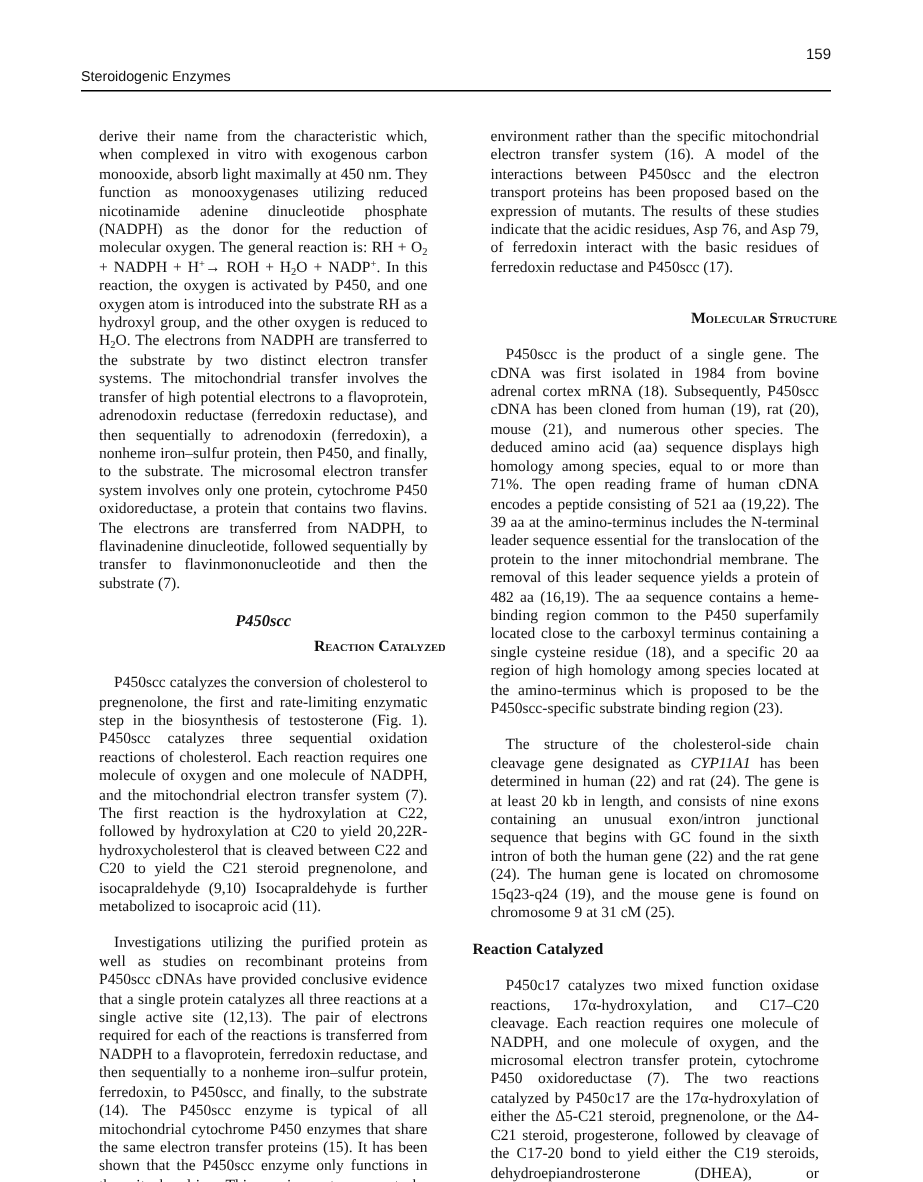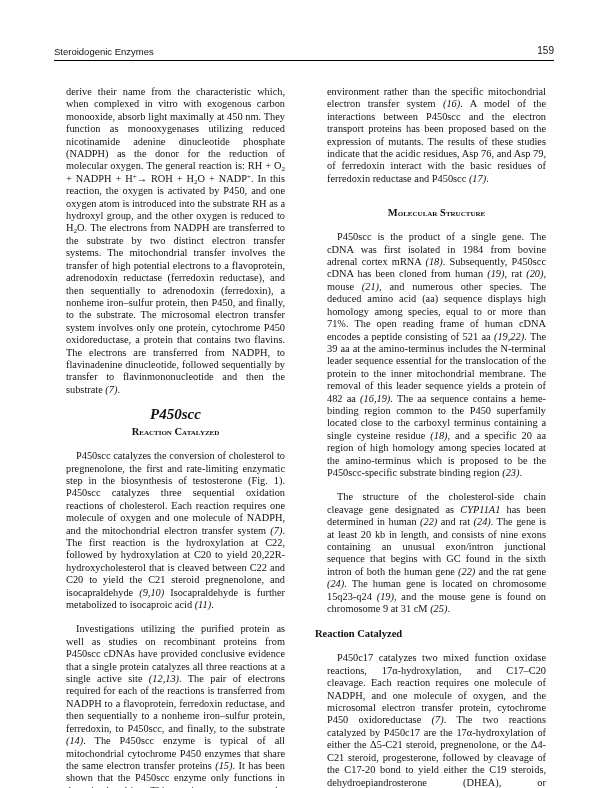--- a/index.html
+++ b/index.html
@@ -4,36 +4,36 @@
 <style>
   html, body { margin: 0; padding: 0; background: #ffffff; }
   body { width: 615px; height: 788px; position: relative; overflow: hidden; color: #111; }
   .page { position: absolute; left: 54px; top: 0; width: 500px; }
   .running-head {
     position: absolute; top: 46px; left: 0; width: 500px; height: 14px;
     border-bottom: 1px solid #000;
     font-family: Liberation Sans, sans-serif; font-size: 9.5px; line-height: 14px;
   }
   .running-head .title { position: absolute; left: 0; bottom: 1px; }
-  .running-head .folio { position: absolute; right: 0; bottom: 2px; font-size: 10px; }
+  .running-head .folio { position: absolute; right: 0; bottom: 16px; font-size: 10px; }
   .col {
     position: absolute; top: 74px; width: 243px;
     font-family: "Liberation Serif", serif; font-size: 10.35px; line-height: 12.4px;
     text-align: justify; hyphens: none;
   }
   .col.left { left: 0; }
   .col.right { left: 261px; }
   .col p { margin: 12px; }
   .col p.indent { text-indent: 10px; }
-  .h-center { text-align: center; font-weight: bold; font-style: italic; font-size: 15px; margin: 9px 0 4px 0; line-height: 13px; }
-  .h-sc { font-weight: bold; font-variant: small-caps; font-size: 10.5px; margin: 0 0 1px 0; line-height: 13px; text-align: center; }
+  .h-center { text-align: center; font-weight: bold; font-style: italic; font-size: 11px; margin: 9px 0 4px 0; line-height: 13px; }
+  .h-sc { font-weight: bold; font-variant: small-caps; font-size: 10.5px; margin: 0 0 1px 0; line-height: 13px; text-align: right; }
   .h-bold { font-weight: bold; font-size: 11px; margin: 9px 0 4px 0; line-height: 13px; text-align: left; }
   .h-bold-sub { font-weight: bold; font-size: 10.5px; margin: 0 0 1px 0; line-height: 13px; text-align: left; }
   .gap { height: 9px; }
-  i, .ref { font-style: italic; }
+  i, .ref { }
   sub { font-size: 7px; line-height: 0; vertical-align: -2px; }
   sup { font-size: 7px; line-height: 0; vertical-align: 3px; }
 </style>
 </head>
 <body>
 
 <div class="page">
 
   <div class="running-head">
     <span class="title">Steroidogenic Enzymes</span>

